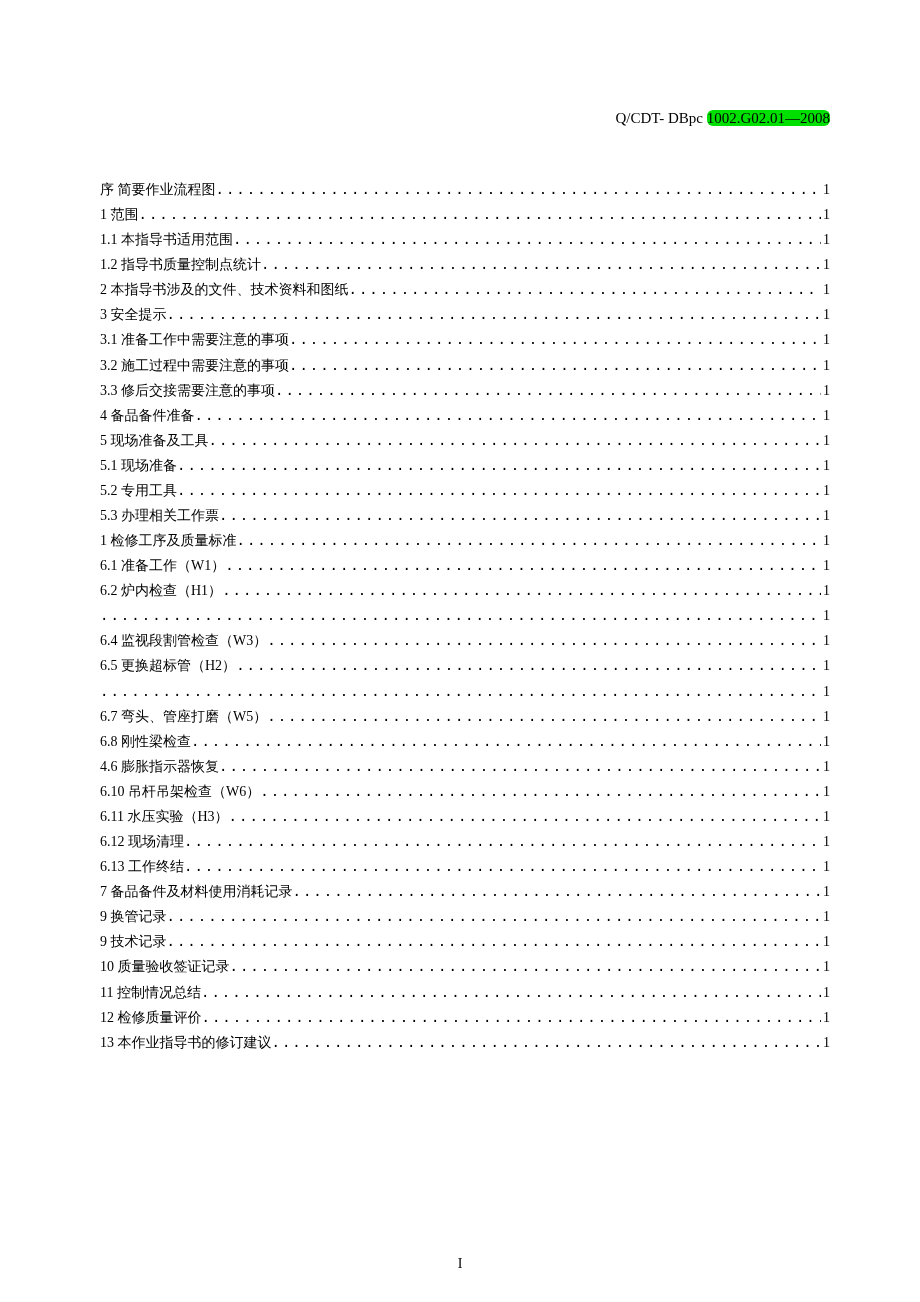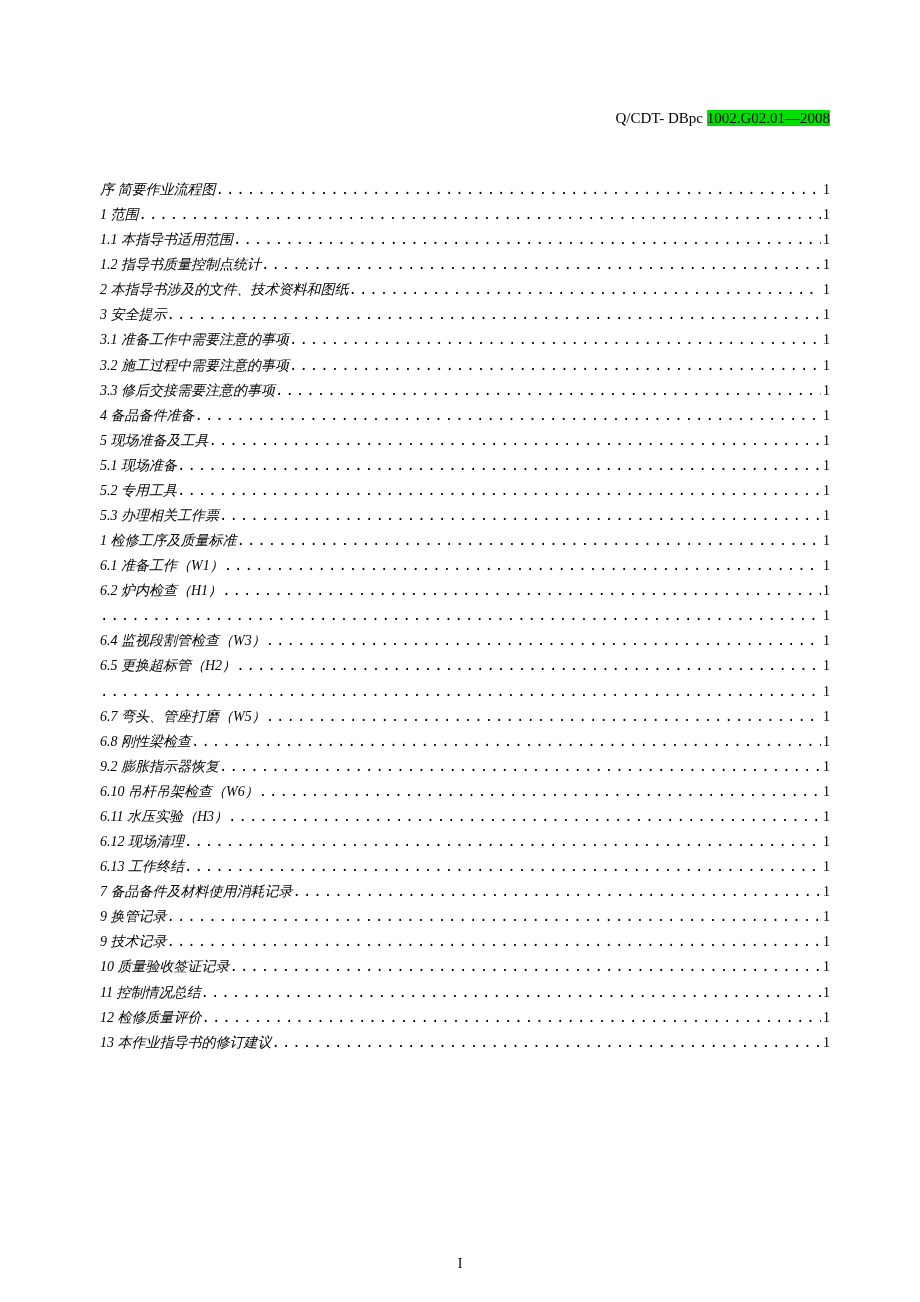--- a/index.html
+++ b/index.html
@@ -16,41 +16,41 @@
     box-sizing: border-box;
     position: relative;
   }
   .doc-code {
     text-align: right;
     font-size: 15px;
     margin-bottom: 50px;
   }
   .doc-code .hl {
     background: #00e000;
+    border-radius: 6px;
   }
   .title {
     text-align: center;
     font-size: 26px;
     font-weight: bold;
     letter-spacing: 30px;
     margin-bottom: 45px;
     font-family: "SimHei", "黑体", sans-serif;
   }
   .toc {
     font-size: 14px;
     line-height: 1.72;
   }
   .toc-row {
     display: flex;
     white-space: nowrap;
     align-items: baseline;
   }
   .toc-label {
     flex: 0 0 auto;
-    font-style: italic;
   }
   .toc-leader {
     flex: 1 1 auto;
     overflow: hidden;
     letter-spacing: 2px;
     font-family: monospace;
   }
   .toc-leader::after {
     content: "..................................................................................................................................................";
   }
@@ -186,21 +186,21 @@
         <span class="toc-label">6.7 弯头、管座打磨（W5）</span>
         <span class="toc-leader"></span>
         <span class="toc-page">1</span>
       </div>
       <div class="toc-row">
         <span class="toc-label">6.8 刚性梁检查</span>
         <span class="toc-leader"></span>
         <span class="toc-page">1</span>
       </div>
       <div class="toc-row">
-        <span class="toc-label">9.2 膨胀指示器恢复</span>
+        <span class="toc-label">4.6 膨胀指示器恢复</span>
         <span class="toc-leader"></span>
         <span class="toc-page">1</span>
       </div>
       <div class="toc-row">
         <span class="toc-label">6.10 吊杆吊架检查（W6）</span>
         <span class="toc-leader"></span>
         <span class="toc-page">1</span>
       </div>
       <div class="toc-row">
         <span class="toc-label">6.11 水压实验（H3）</span>

